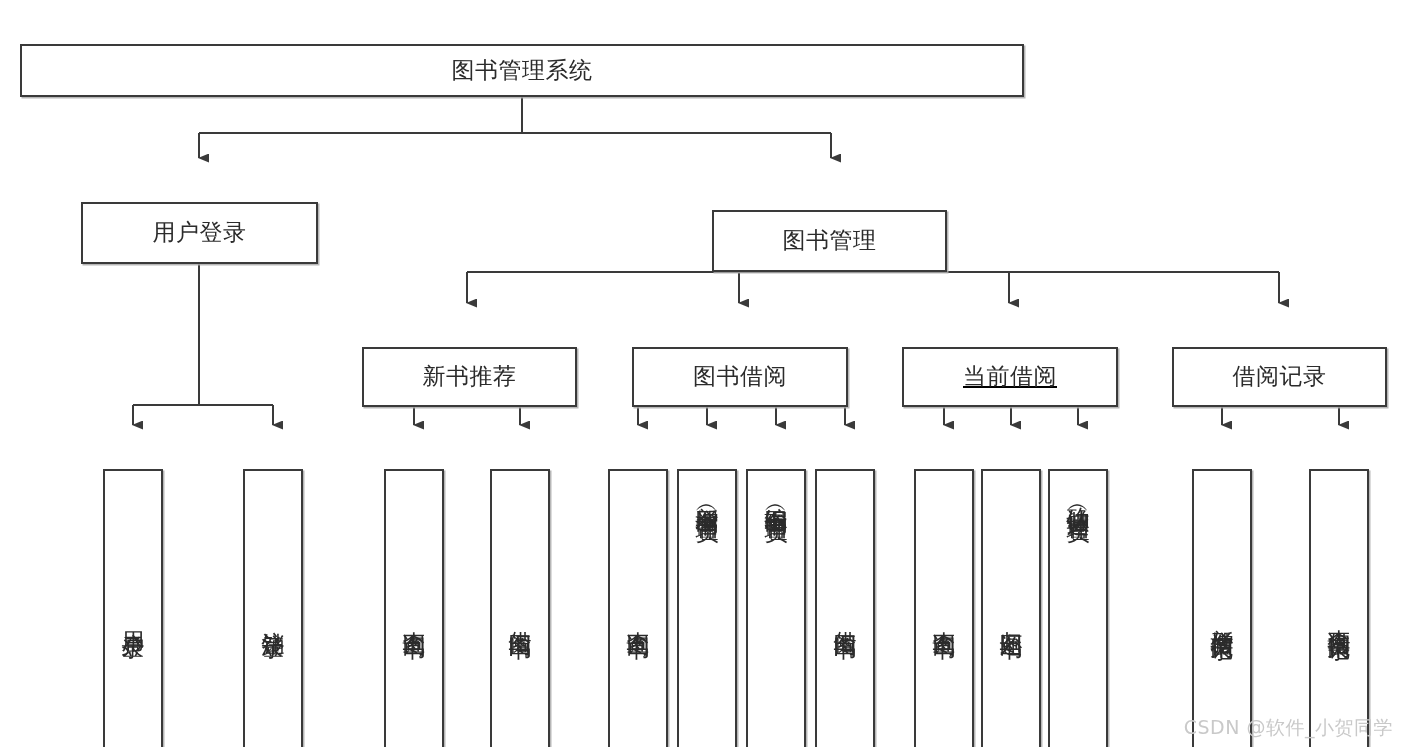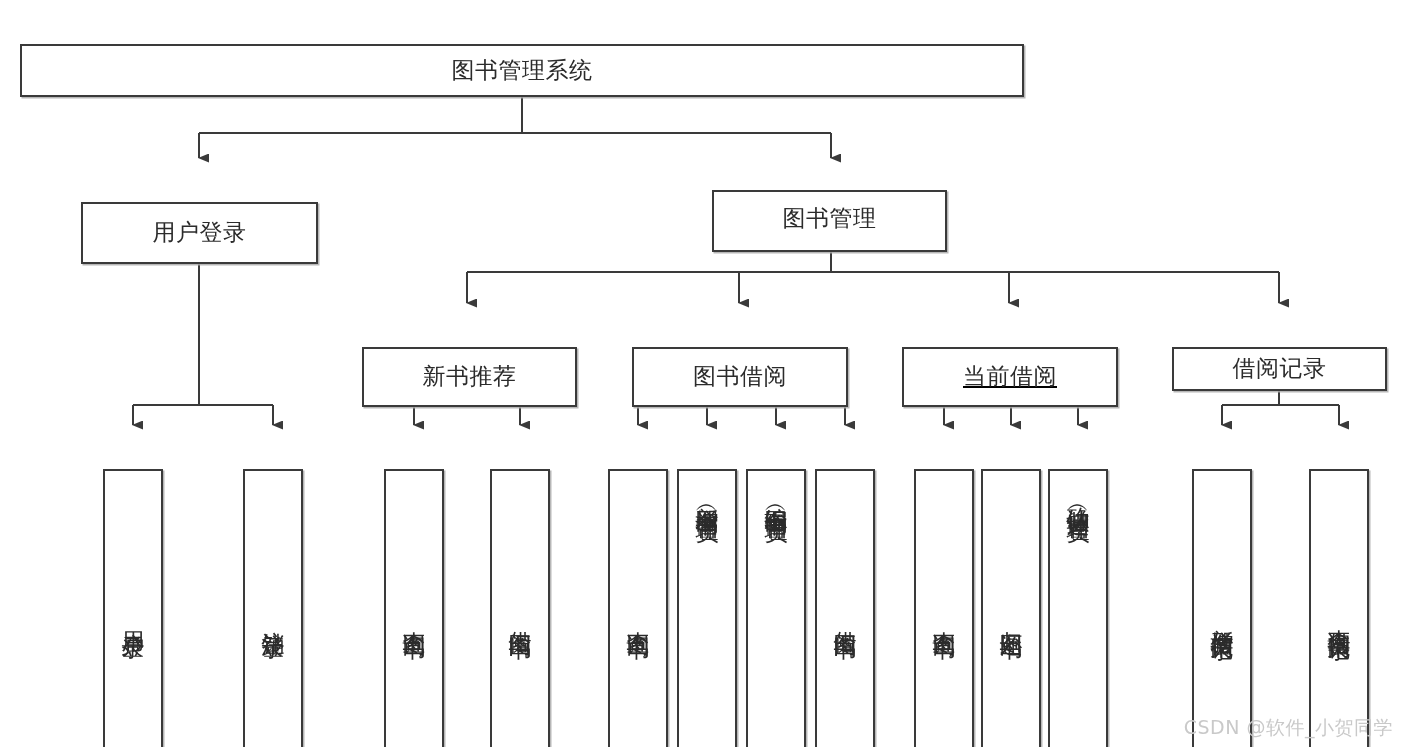--- a/index.html
+++ b/index.html
@@ -133,34 +133,34 @@
     </g>
   </svg>
 
   <div class="node horizontal" style="left:20px; top:12px; width:1004px; height:53px;">
     <span class="label">图书管理系统</span>
   </div>
 
   <div class="node horizontal" style="left:81px; top:170px; width:237px; height:62px;">
     <span class="label">用户登录</span>
   </div>
-  <div class="node horizontal" style="left:712px; top:158px; width:235px; height:62px;font-family:Liberation Mono, monospace;">
+  <div class="node horizontal" style="left:712px; top:178px; width:235px; height:62px;">
     <span class="label">图书管理</span>
   </div>
 
   <div class="node horizontal" style="left:362px; top:315px; width:215px; height:60px;">
     <span class="label">新书推荐</span>
   </div>
   <div class="node horizontal" style="left:632px; top:315px; width:216px; height:60px;">
     <span class="label">图书借阅</span>
   </div>
   <div class="node horizontal" style="left:902px; top:315px; width:216px; height:60px;text-decoration:underline;">
     <span class="label">当前借阅</span>
   </div>
-  <div class="node horizontal" style="left:1172px; top:315px; width:215px; height:44px;">
+  <div class="node horizontal" style="left:1172px; top:315px; width:215px; height:60px;">
     <span class="label">借阅记录</span>
   </div>
 
   <div class="node vertical mid" style="left:103px; top:437px; width:60px; height:296px;">
     <span class="label">用户登录</span>
   </div>
   <div class="node vertical mid" style="left:243px; top:437px; width:60px; height:296px;">
     <span class="label">注销登录</span>
   </div>
 

